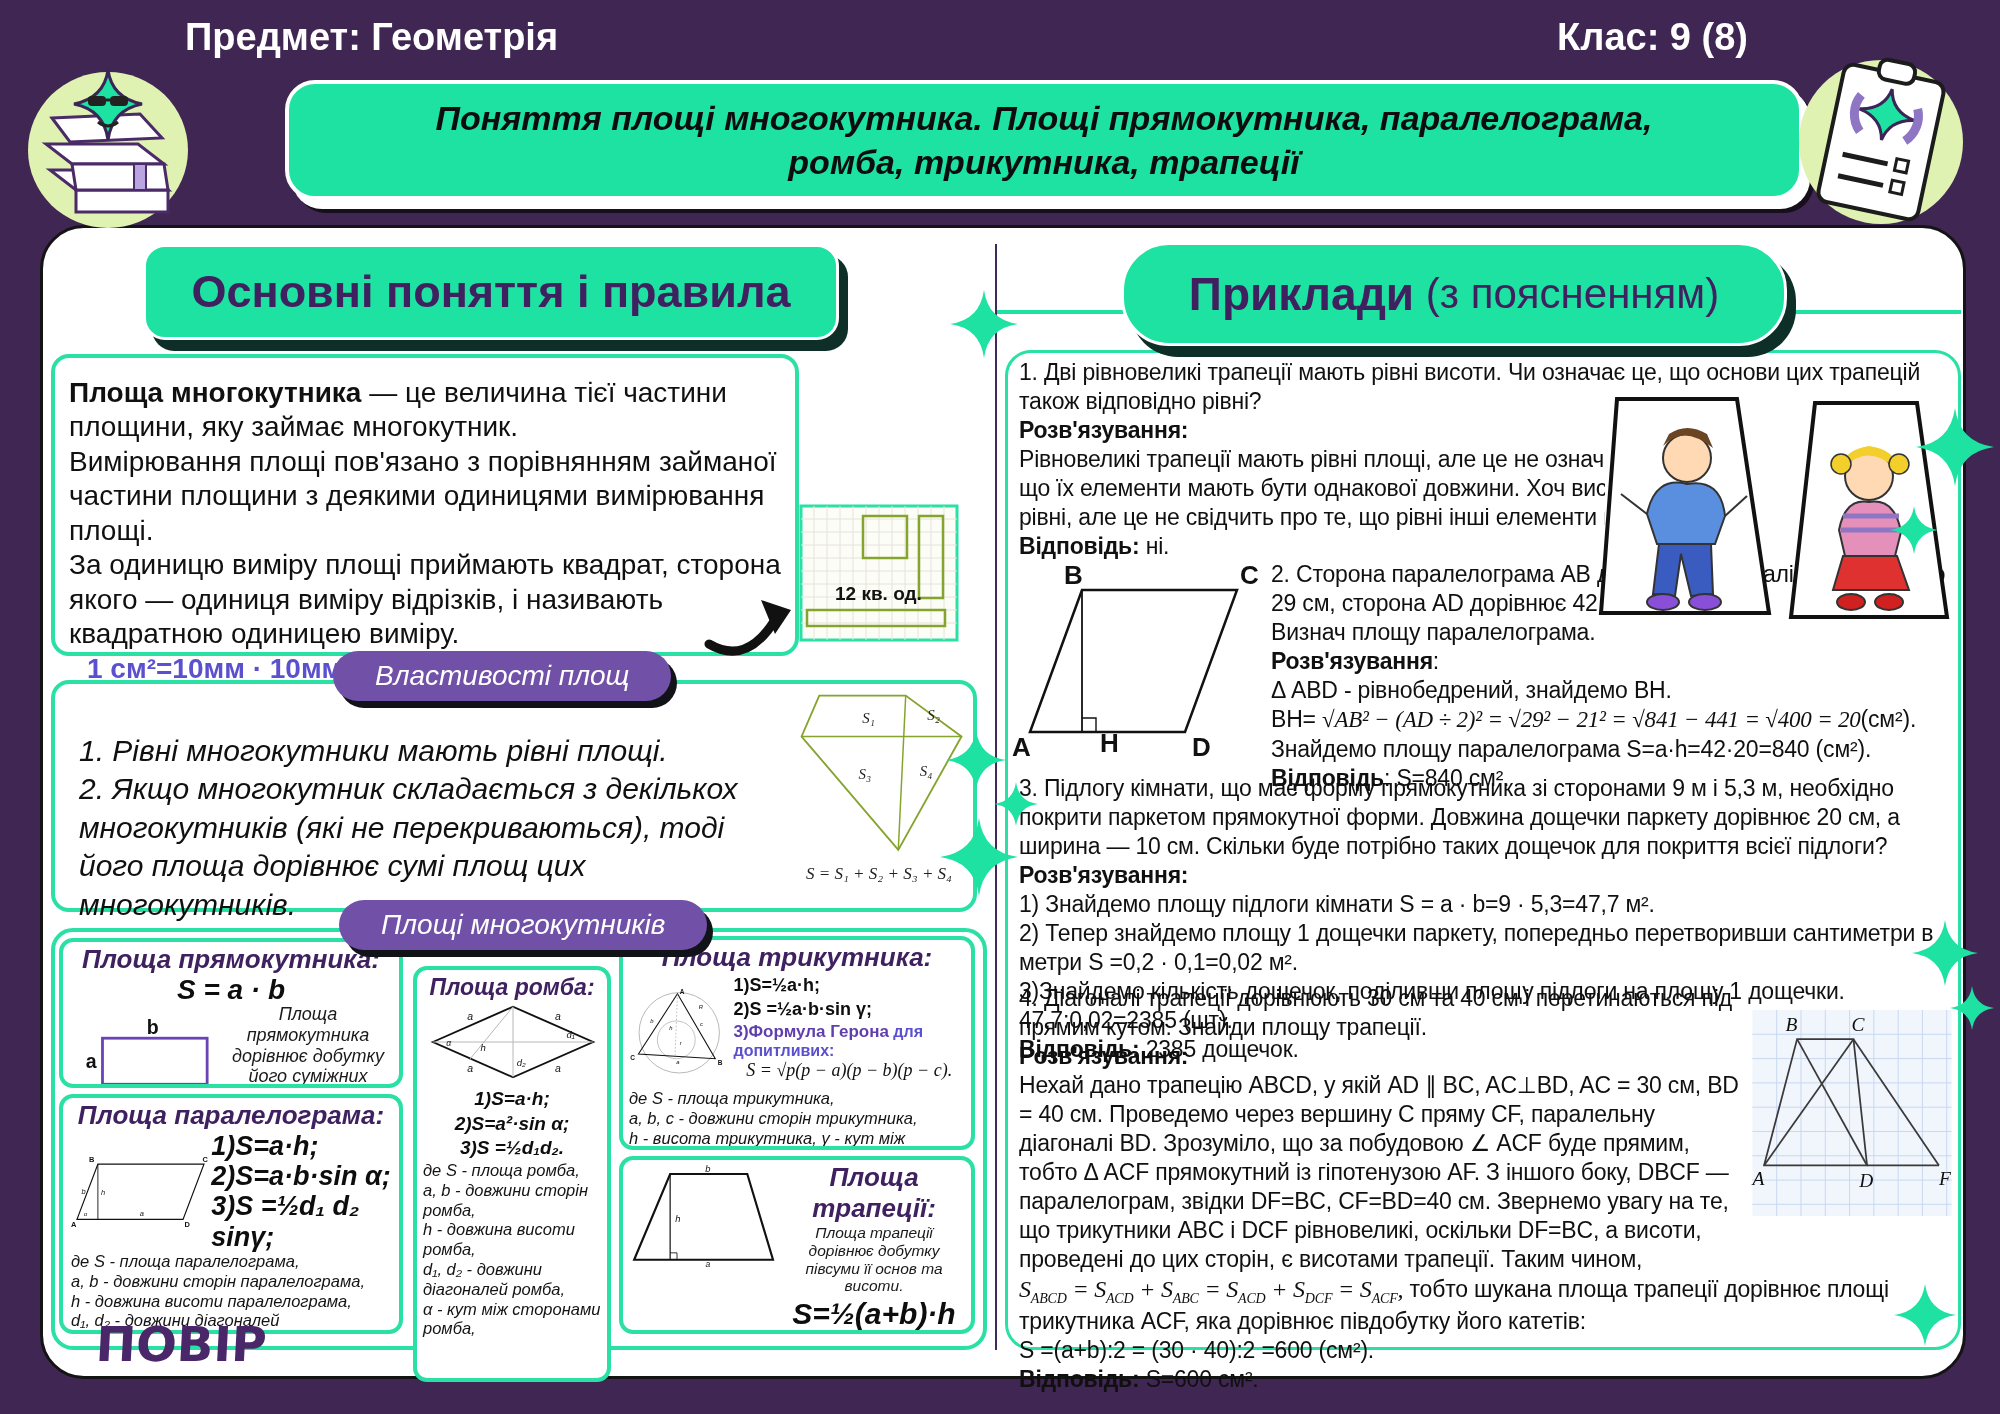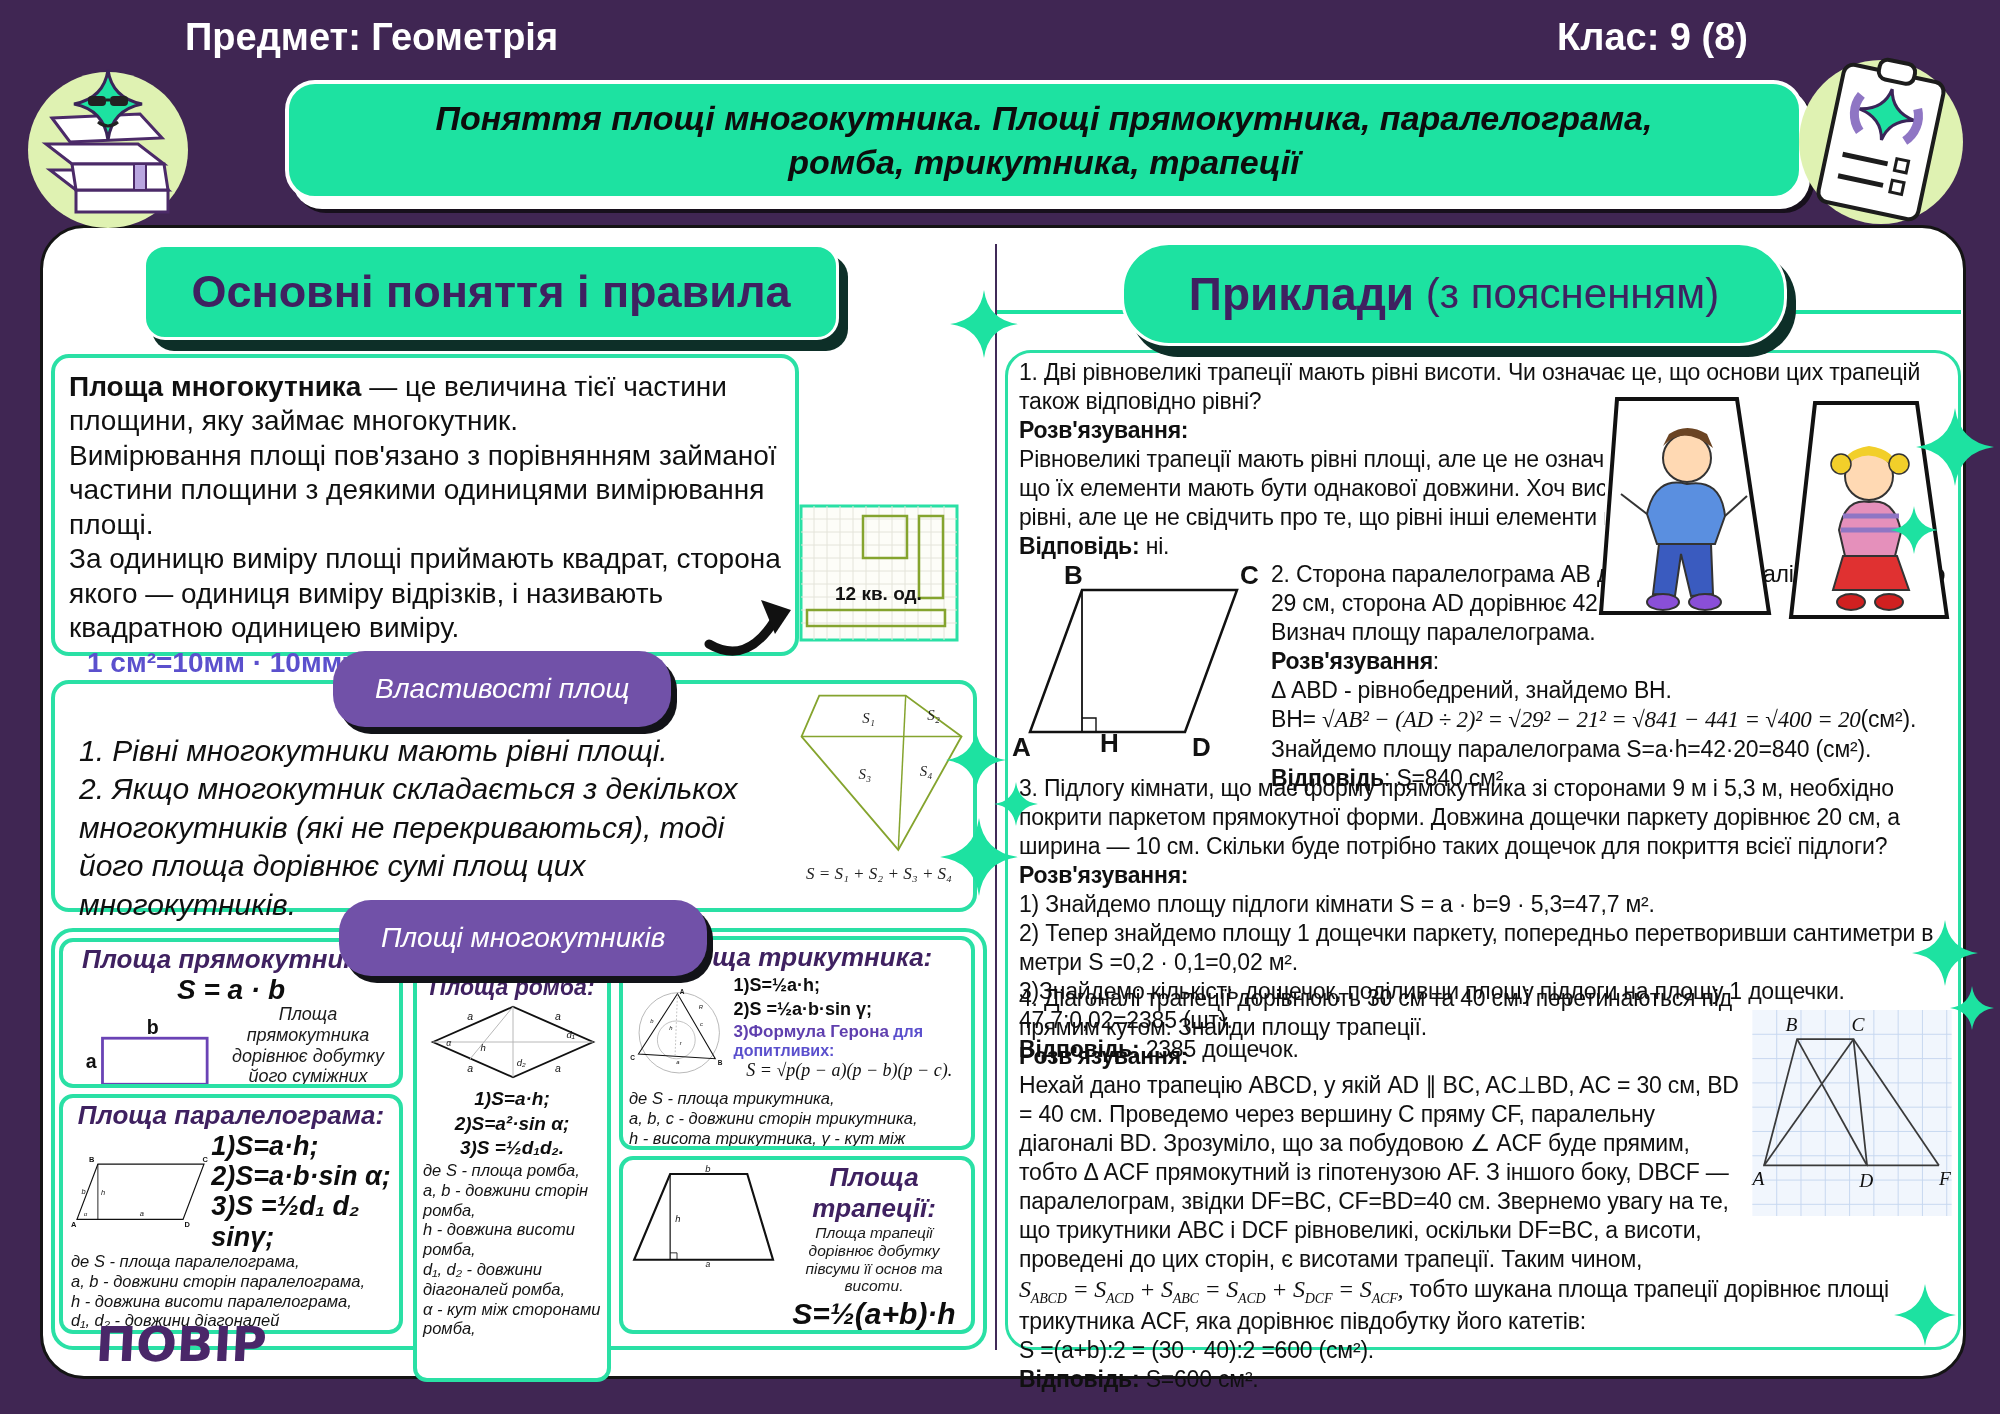--- a/index.html
+++ b/index.html
@@ -25,35 +25,35 @@
               box-shadow:9px 11px 0 #0d2f28;z-index:3;}
   #leftTitle{left:100px;top:16px;width:690px;height:90px;border-radius:22px;}
   #rightTitle{left:1078px;top:14px;width:660px;height:98px;border-radius:48px;}
   .title-text{font-weight:900;font-size:45px;color:#3f2160;}
   .rt-bold{font-weight:900;font-size:46px;color:#3f2160;}
   .rt-rest{font-weight:500;font-size:42px;color:#3f2160;white-space:pre;}
   .rt-underline{position:absolute;left:954px;top:82px;width:964px;height:4px;background:#1de2a1;z-index:2;}
 
   
   .tbox{position:absolute;border:4px solid #2ae0a5;border-radius:18px;background:#fff;box-sizing:border-box;}
-  #introBox{left:8px;top:126px;width:748px;height:302px;padding:12px 14px;}
+  #introBox{left:8px;top:126px;width:748px;height:302px;padding:18px 14px;}
   .it-p{margin:0;font-size:28px;line-height:1.23;color:#101010;}
   .it-p.narrow{width:718px;}
   .units{color:#5b50cd;font-weight:600;margin-left:18px;}
   #gridFig{position:absolute;left:744px;top:146px;width:160px;height:138px;}
   #arrowFig{position:absolute;left:648px;top:236px;width:90px;height:64px;}
 
   #propsBox{left:8px;top:452px;width:926px;height:232px;padding:48px 10px 10px 24px;}
   .prop-p{margin:0;font-size:30px;font-style:italic;color:#101010;line-height:1.28;width:712px;}
   #kiteFig{position:absolute;left:738px;top:6px;width:178px;height:172px;}
   .kite-sum{position:absolute;left:724px;top:180px;width:200px;text-align:center;
             font-family:"Liberation Serif",serif;font-style:italic;font-size:17px;color:#222;}
 
   
-  .pill{position:absolute;background:#7151a8;color:#fff;font-style:italic;font-size:28px;padding:22px 42px;
+  .pill{position:absolute;background:#7151a8;color:#fff;font-style:italic;font-size:28px;padding:9px 42px;
         border-radius:32px;box-shadow:6px 7px 0 #121318;z-index:5;white-space:nowrap;}
   #pillProps{left:290px;top:423px;}
   #pillFormulas{left:296px;top:672px;}
 
   
   #formulasOuter{left:8px;top:700px;width:928px;height:414px;border:4px solid #2ae0a5;border-radius:22px;position:absolute;}
   .card{position:absolute;border:4px solid #2ae0a5;border-radius:14px;background:#fff;box-sizing:border-box;overflow:hidden;}
   #cardRect{left:16px;top:710px;width:344px;height:150px;padding:2px 6px;}
   #cardPara{left:16px;top:866px;width:344px;height:240px;padding:2px 8px;}
   #cardRhombus{left:370px;top:738px;width:198px;height:416px;padding:4px 6px;}

